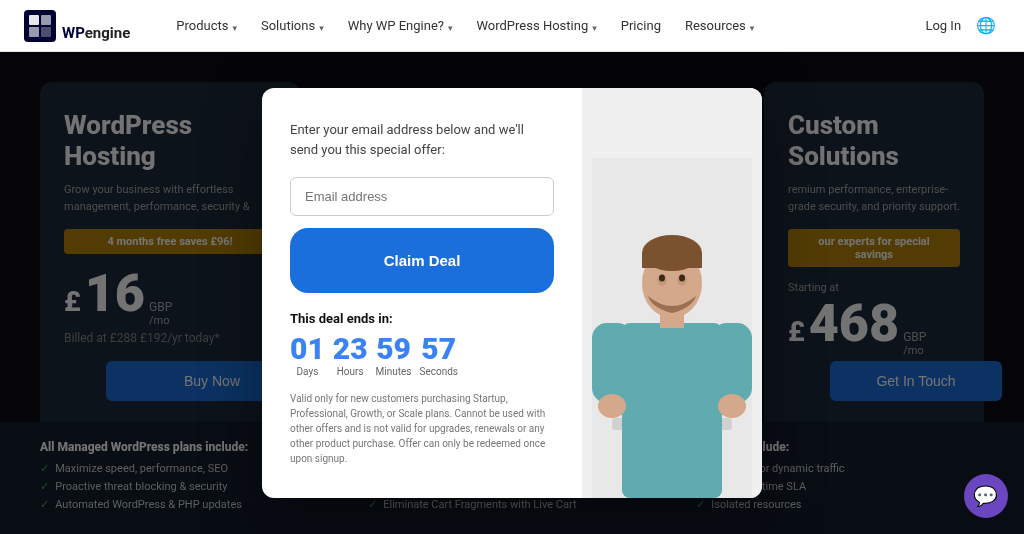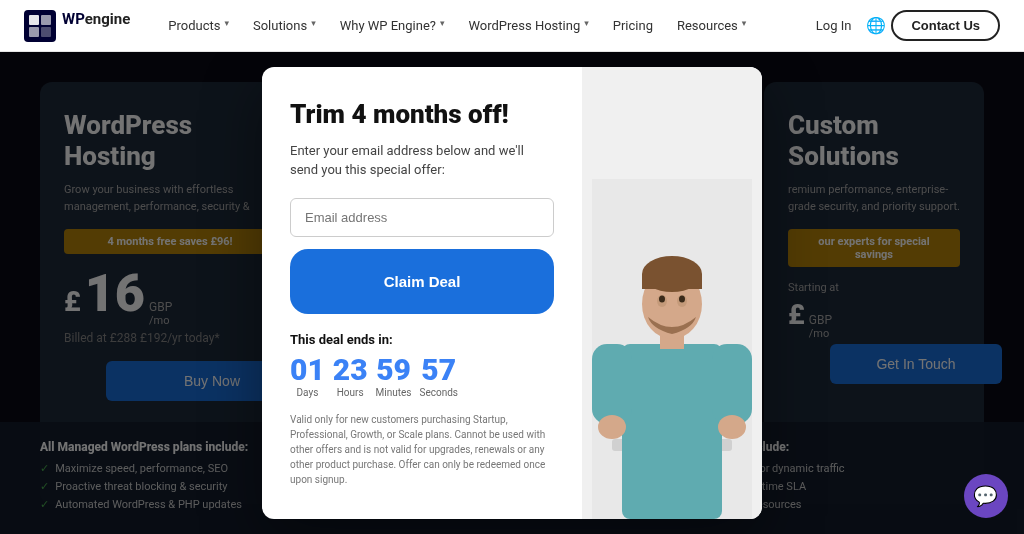--- a/index.html
+++ b/index.html
@@ -11,38 +11,38 @@
       border-bottom: 1px solid #e5e5e5;
       height: 52px;
       display: flex;
       align-items: center;
       padding: 0 24px;
       position: relative;
       z-index: 1;
     }
     .navbar-logo {
       display: flex;
-      align-items: flex-start;
-      margin-right: 28px;
+      align-items: flex-end;
+      margin-right: 36px;
     }
     .logo-box {
       width: 32px; height: 32px;
       background: #003;
       border-radius: 4px;
       display: flex; align-items: center; justify-content: center;
       color: #fff; font-size: 11px; font-weight: bold;
       margin-right: 6px;
     }
     .logo-text { font-size: 15px; font-weight: 700; color: #222; }
     .logo-text span { color: #003; }
     .nav-items {
       display: flex; align-items: center; gap: 4px; flex: 1;
     }
     .nav-item {
-      display: flex; align-items: flex-start; gap: 4px;
+      display: flex; align-items: flex-end; gap: 4px;
       padding: 6px 10px;
       font-size: 13px; color: #333; cursor: pointer;
       white-space: nowrap;
     }
     .nav-chevron { font-size: 9px; color: #666; }
     .nav-right {
       display: flex; align-items: center; gap: 1px;
     }
     .nav-login { font-size: 13px; color: #333; padding: 6px 10px; cursor: pointer; }
     .nav-globe { font-size: 16px; color: #333; cursor: pointer; padding: 4px; }
@@ -278,21 +278,20 @@
         <span>Pricing</span>
       </div>
       <div class="nav-item">
         <span>Resources</span>
         <span class="nav-chevron">▾</span>
       </div>
     </div>
     <div class="nav-right">
       <span class="nav-login">Log In</span>
       <span class="nav-globe">🌐</span>
-      <button class="nav-contact-btn">Contact Us</button>
     </div>
   </nav>
 
   <div class="page-bg">
     <div class="bg-overlay"></div>
     <div class="page-content">
 
       <div class="card-left">
         <div class="card-title">
           <div>WordPress</div>
@@ -312,20 +311,21 @@
         <button class="buy-btn">Buy Now</button>
       </div>
 
       <div class="card-right">
         <div class="card-title">Custom Solutions</div>
         <div class="card-desc">remium performance, enterprise-grade security, and priority support.</div>
         <div class="promo-banner">our experts for special savings</div>
         <div style="font-size:11px;color:#aaa;margin-bottom:4px;">Starting at</div>
         <div class="price-row">
           <span class="price-symbol">£</span>
+          <span class="price-main">468</span>
           <div>
             <div class="price-currency">GBP</div>
             <div class="price-period">/mo</div>
           </div>
         </div>
         <button class="buy-btn">Get In Touch</button>
       </div>
     </div>
 
     <div class="features-area">
@@ -374,21 +374,20 @@
           <span>Isolated resources</span>
         </div>
       </div>
     </div>
 
     <div class="modal-overlay">
       <div class="modal">
         <button class="modal-close">✕</button>
 
         <div class="modal-left">
-          <h2 class="modal-title">Trim 4 months off!</h2>
           <p class="modal-subtitle">Enter your email address below and we'll send you this special offer:</p>
 
           <input class="modal-email-input" type="email" placeholder="Email address" style="">
 
           <button class="modal-claim-btn">Claim Deal</button>
 
           <div class="deal-ends-label">This deal ends in:</div>
 
           <div class="countdown">
             <div class="countdown-unit">

